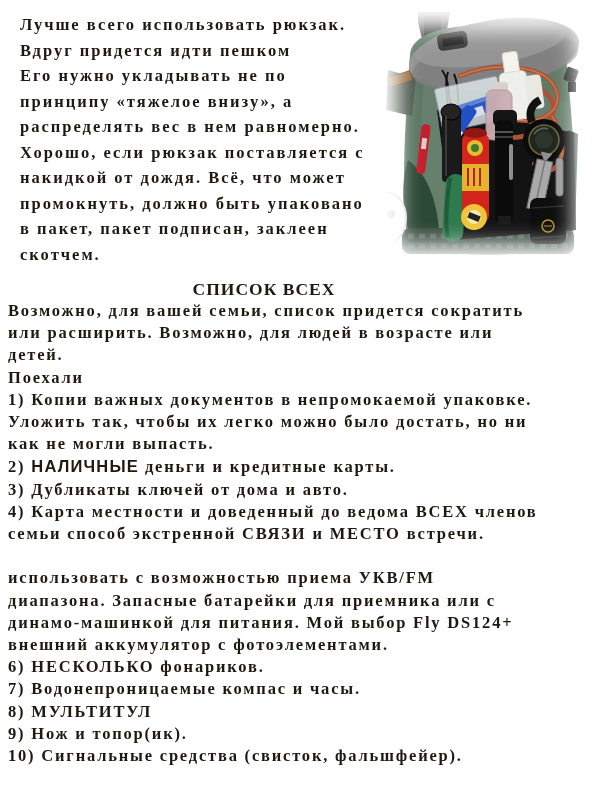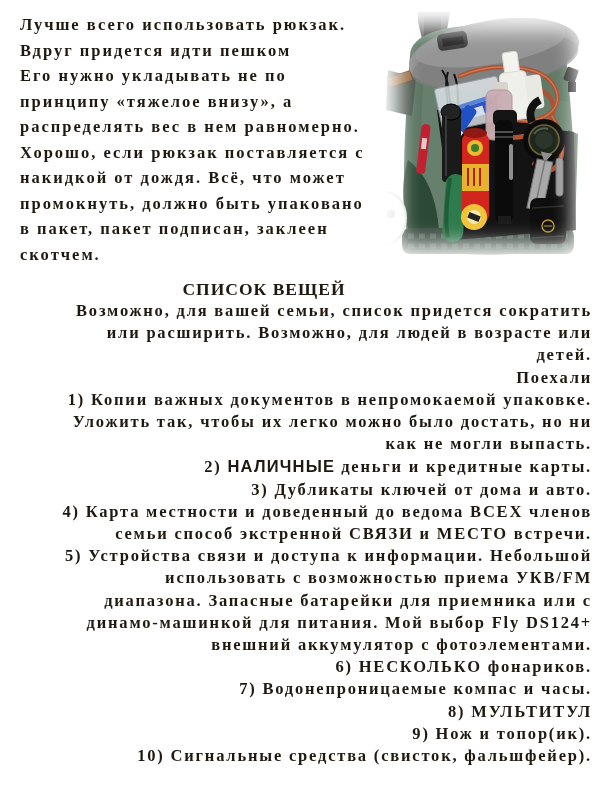--- a/index.html
+++ b/index.html
@@ -10,21 +10,21 @@
   .title{font-size:16.5px;line-height:25px;letter-spacing:0.4px;
          margin:5px 0 0 10px;font-weight:700;}
   .intro{font-size:16.5px;line-height:25.5px;letter-spacing:2px;margin:12px;}
   .photo-wrap{float:right;width:210px;height:250px;margin:0 0 6px 6px;
               position:relative;overflow:hidden;border-radius:10px;}
   .photo-wrap svg{display:block;}
   .vignette{position:absolute;inset:0;pointer-events:none;
             box-shadow:inset 0 0 22px 16px #ffffff;border-radius:10px;}
   .list-heading{font-size:17.5px;line-height:21px;letter-spacing:1px;
                 margin:0;padding-right:72px;text-align:center;font-weight:700;}
-  .pref,.item{font-size:16.5px;line-height:22.2px;letter-spacing:1.8px;margin:0;text-align:right;}
+  .pref,.item{font-size:16.5px;line-height:22.2px;letter-spacing:1.8px;margin:0;}
   .sans{font-family:Liberation Sans, sans-serif;letter-spacing:1.2px;}
 </style>
 </head>
 <body>
 
 <div class="page">
 
 
   <div class="photo-wrap" title="green-backpack-with-packed-gear-photo">
     <svg width="210" height="250" viewBox="0 0 210 250" role="img">
@@ -169,32 +169,32 @@
       <g>
         <ellipse cx="4" cy="206" rx="20" ry="26" fill="#fefefe" stroke="#e2e2e2" stroke-width="2"></ellipse>
         <circle cx="9" cy="202" r="4" fill="#cccccc"></circle>
       </g>
     </svg>
     <div class="vignette"></div>
   </div>
 
   <p class="intro" id="intro"><span>Лучше всего использовать рюкзак.</span><br><span>Вдруг придется идти пешком</span><br><span>Его нужно укладывать не по</span><br><span>принципу «тяжелое внизу», а</span><br><span>распределять вес в нем равномерно.</span><br><span>Хорошо, если рюкзак поставляется с</span><br><span>накидкой от дождя. Всё, что может</span><br><span>промокнуть, должно быть упаковано</span><br><span>в пакет, пакет подписан, заклеен</span><br><span>скотчем.</span></p>
 
-  <h2 class="list-heading">СПИСОК ВЕЩЕЙ</h2>
+  <h2 class="list-heading">СПИСОК ВСЕХ</h2>
 
   <p class="pref" id="preface"><span>Возможно, для вашей семьи, список придется сократить</span><br><span>или расширить. Возможно, для людей в возрасте или</span><br><span>детей.</span></p>
 
   <p class="pref">Поехали</p>
 
   <div id="items">
       <p class="item"><span>1) Копии важных документов в непромокаемой упаковке.</span><br><span>Уложить так, чтобы их легко можно было достать, но ни</span><br><span>как не могли выпасть.</span></p>
       <p class="item"><span>2) </span><span class="sans">НАЛИЧНЫЕ</span><span> деньги и кредитные карты.</span></p>
       <p class="item"><span>3) Дубликаты ключей от дома и авто.</span></p>
       <p class="item"><span>4) Карта местности и доведенный до ведома ВСЕХ членов</span><br><span>семьи способ экстренной СВЯЗИ и МЕСТО встречи.</span></p>
-      <p class="item"><span>5) Устройства связи и доступа к информации. Небольшой</span><br><span>использовать с возможностью приема УКВ/FM</span><br><span>диапазона. Запасные батарейки для приемника или с</span><br><span>динамо-машинкой для питания. Мой выбор Fly DS124+</span><br><span>внешний аккумулятор с фотоэлементами.</span></p>
+      <p class="item"><br><span>использовать с возможностью приема УКВ/FM</span><br><span>диапазона. Запасные батарейки для приемника или с</span><br><span>динамо-машинкой для питания. Мой выбор Fly DS124+</span><br><span>внешний аккумулятор с фотоэлементами.</span></p>
       <p class="item"><span>6) НЕСКОЛЬКО фонариков.</span></p>
       <p class="item"><span>7) Водонепроницаемые компас и часы.</span></p>
       <p class="item"><span>8) МУЛЬТИТУЛ</span></p>
       <p class="item"><span>9) Нож и топор(ик).</span></p>
       <p class="item"><span>10) Сигнальные средства (свисток, фальшфейер).</span></p>
     </div>
 
 </div>
 
 </body></html>

